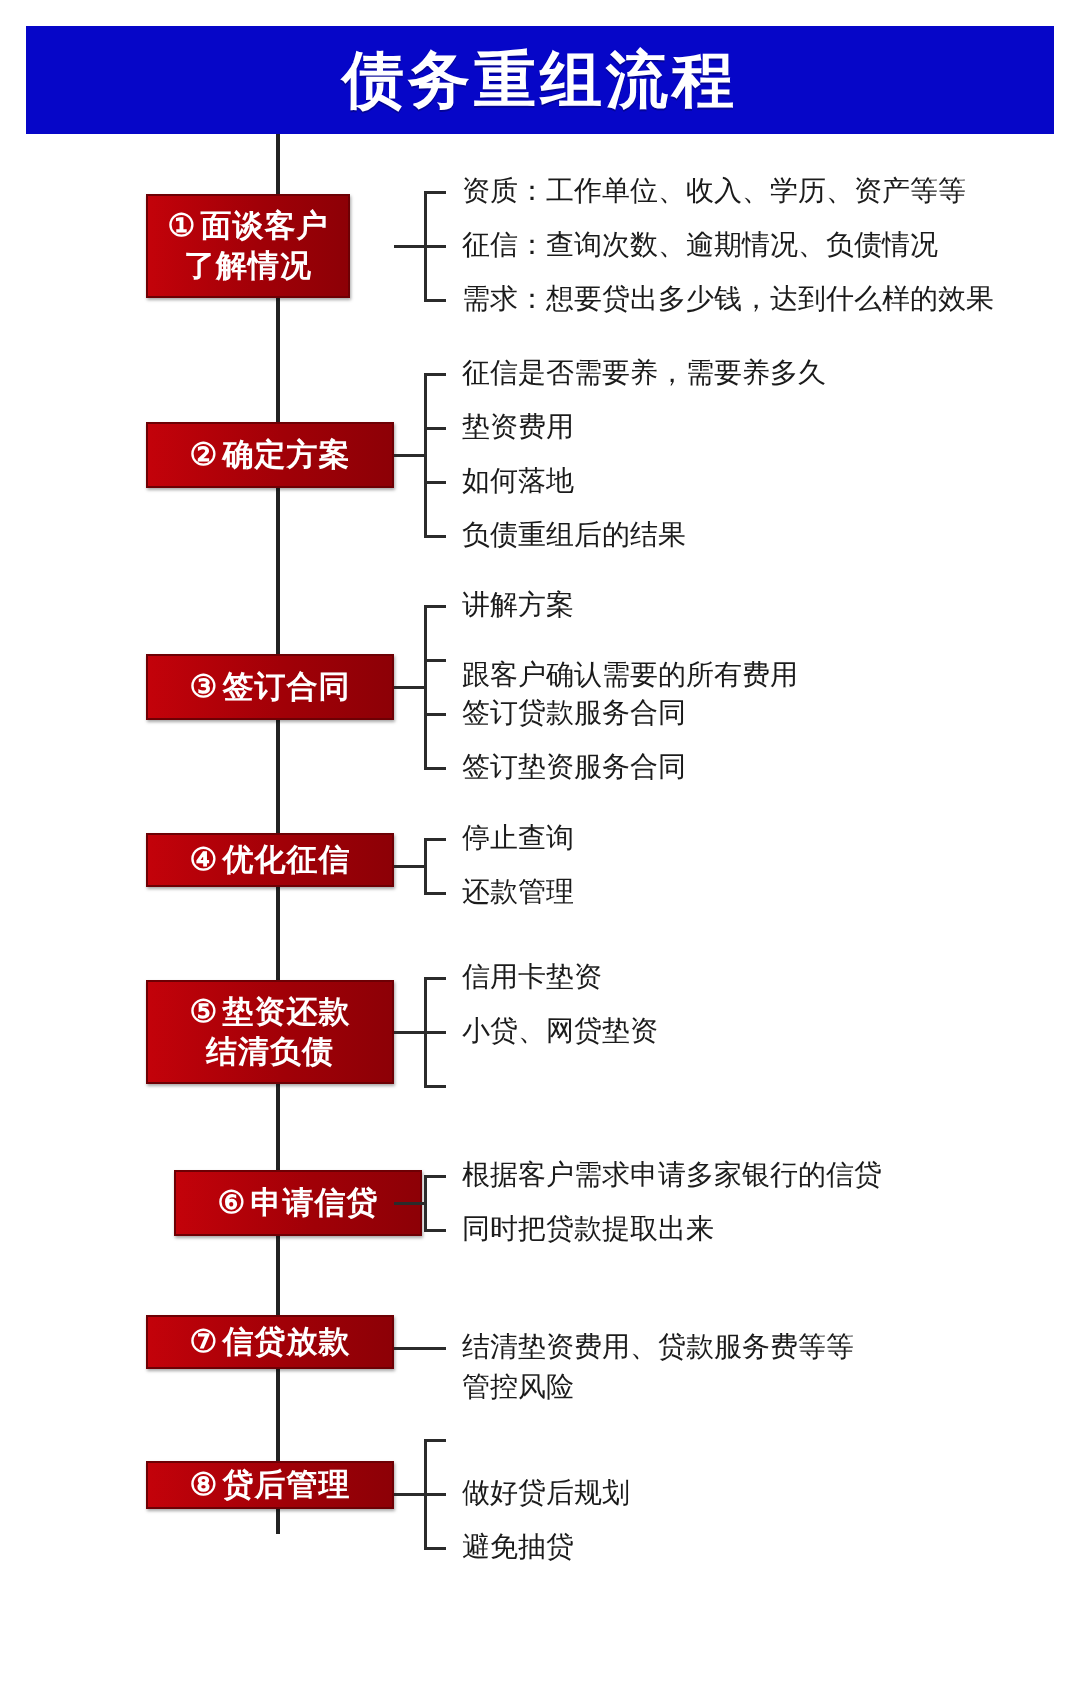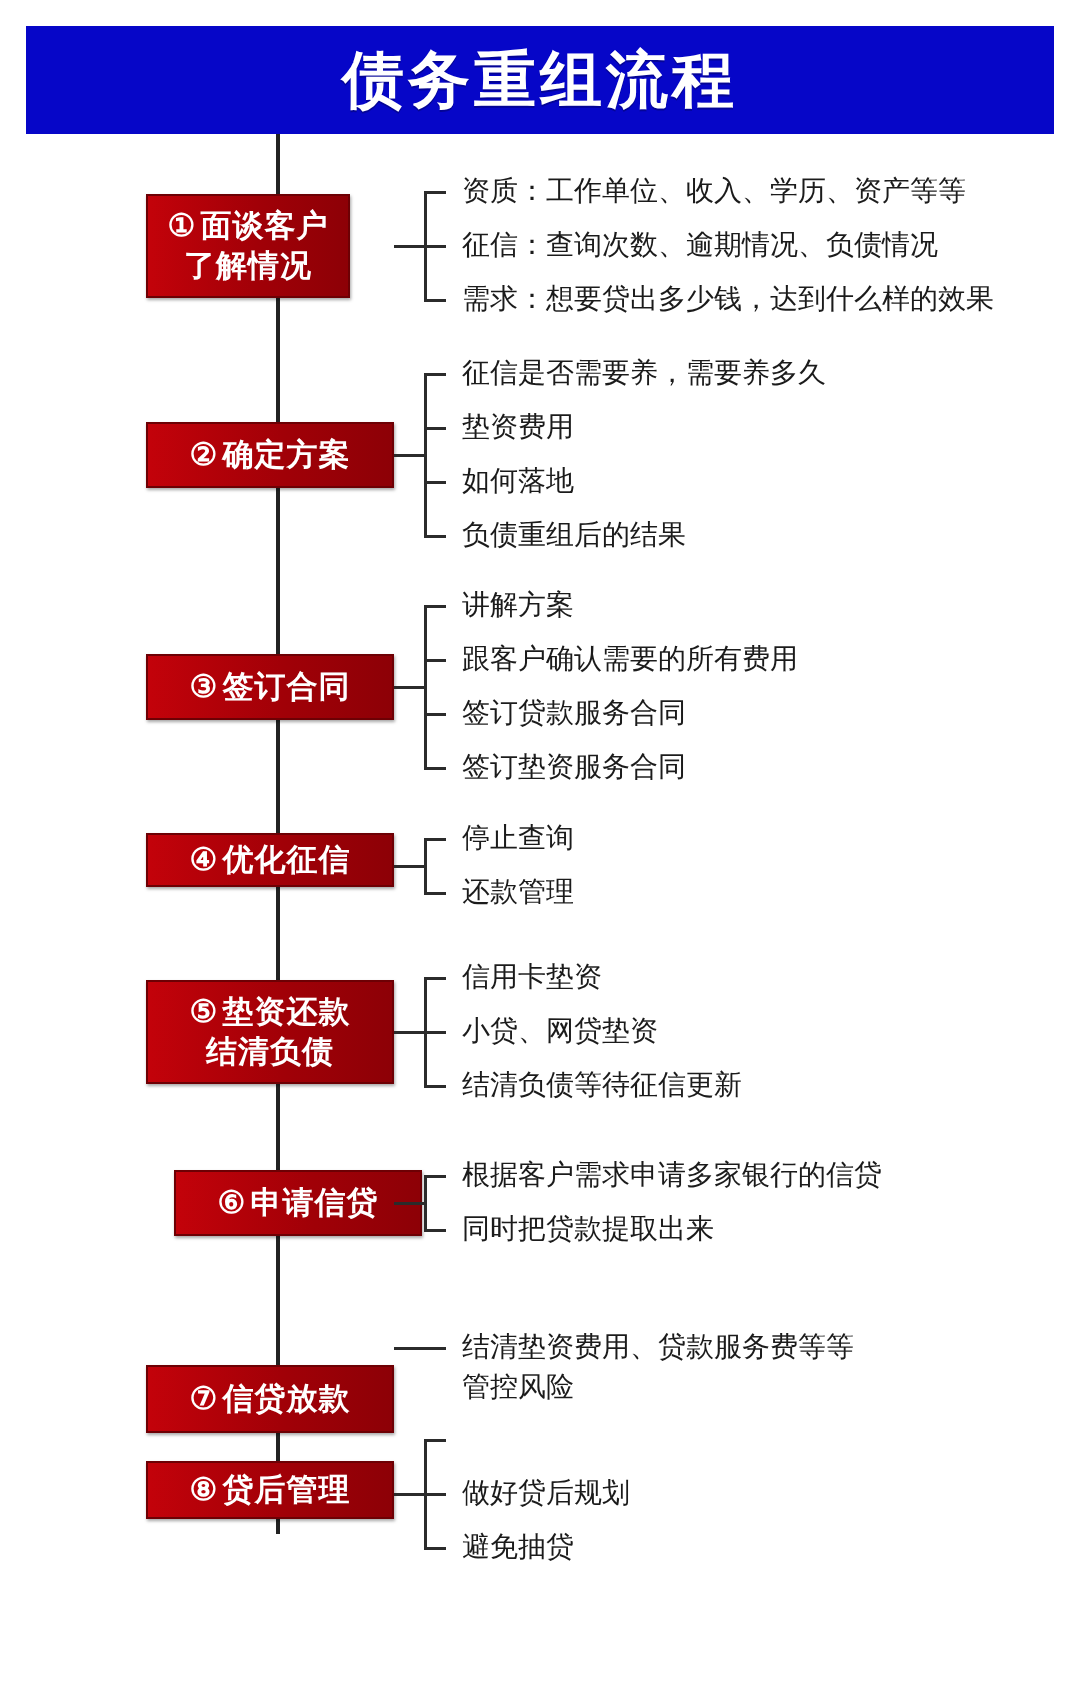--- a/index.html
+++ b/index.html
@@ -141,21 +141,21 @@
     <div class="step-box" style="top: 654px; width: 248px; height: 66px;">
       <div>
         <div><span class="num">③</span><span>签订合同</span></div>
       </div>
     </div>
     <div class="bracket-stem" style="left: 394px; top: 686px; width: 30px;"></div>
     <div class="bracket" style="left: 424px; top: 606px; height: 162px;"></div>
     <div class="tick" style="left: 424px; top: 605px;"></div>
     <div class="sub-item" style="top: 588px;">讲解方案</div>
     <div class="tick" style="left: 424px; top: 659px;"></div>
-    <div class="sub-item" style="top: 642px;">跟客户确认需要的所有费用</div>
+    <div class="sub-item" style="top: 658px;">跟客户确认需要的所有费用</div>
     <div class="tick" style="left: 424px; top: 713px;"></div>
     <div class="sub-item" style="top: 696px;">签订贷款服务合同</div>
     <div class="tick" style="left: 424px; top: 767px;"></div>
     <div class="sub-item" style="top: 750px;">签订垫资服务合同</div>
     <div class="step-box" style="top: 833px; width: 248px; height: 54px;">
       <div>
         <div><span class="num">④</span><span>优化征信</span></div>
       </div>
     </div>
     <div class="bracket-stem" style="left: 394px; top: 865px; width: 30px;"></div>
@@ -170,41 +170,40 @@
         <div>结清负债</div>
       </div>
     </div>
     <div class="bracket-stem" style="left: 394px; top: 1031px; width: 30px;"></div>
     <div class="bracket" style="left: 424px; top: 978px; height: 108px;"></div>
     <div class="tick" style="left: 424px; top: 977px;"></div>
     <div class="sub-item" style="top: 960px;">信用卡垫资</div>
     <div class="tick" style="left: 424px; top: 1031px;"></div>
     <div class="sub-item" style="top: 1014px;">小贷、网贷垫资</div>
     <div class="tick" style="left: 424px; top: 1085px;"></div>
-    <div class="sub-item" style="top: 1068px;">结清负债等待征信更新</div>
     <div class="step-box" style="top: 1170px; width: 248px; height: 66px; margin-left: 28px;">
       <div>
         <div><span class="num">⑥</span><span>申请信贷</span></div>
       </div>
     </div>
     <div class="bracket-stem" style="left: 394px; top: 1202px; width: 30px;"></div>
     <div class="bracket" style="left: 424px; top: 1176px; height: 54px;"></div>
     <div class="tick" style="left: 424px; top: 1175px;"></div>
     <div class="sub-item" style="top: 1158px;">根据客户需求申请多家银行的信贷</div>
     <div class="tick" style="left: 424px; top: 1229px;"></div>
     <div class="sub-item" style="top: 1212px;">同时把贷款提取出来</div>
-    <div class="step-box" style="top: 1365px; width: 248px; height: 68px;">
+    <div class="step-box" style="top: 1315px; width: 248px; height: 54px;">
       <div>
         <div><span class="num">⑦</span><span>信贷放款</span></div>
       </div>
     </div>
     <div class="bracket-stem" style="left: 394px; top: 1347px; width: 30px;"></div>
     <div class="tick" style="left: 424px; top: 1347px;"></div>
     <div class="sub-item" style="top: 1330px;">结清垫资费用、贷款服务费等等</div>
-    <div class="step-box" style="top: 1461px; width: 248px; height: 58px;">
+    <div class="step-box" style="top: 1461px; width: 248px; height: 48px;">
       <div>
         <div><span class="num">⑧</span><span>贷后管理</span></div>
       </div>
     </div>
     <div class="bracket-stem" style="left: 394px; top: 1493px; width: 30px;"></div>
     <div class="bracket" style="left: 424px; top: 1440px; height: 108px;"></div>
     <div class="tick" style="left: 424px; top: 1439px;"></div>
     <div class="sub-item" style="top: 1370px;">管控风险</div>
     <div class="tick" style="left: 424px; top: 1493px;"></div>
     <div class="sub-item" style="top: 1476px;">做好贷后规划</div>

